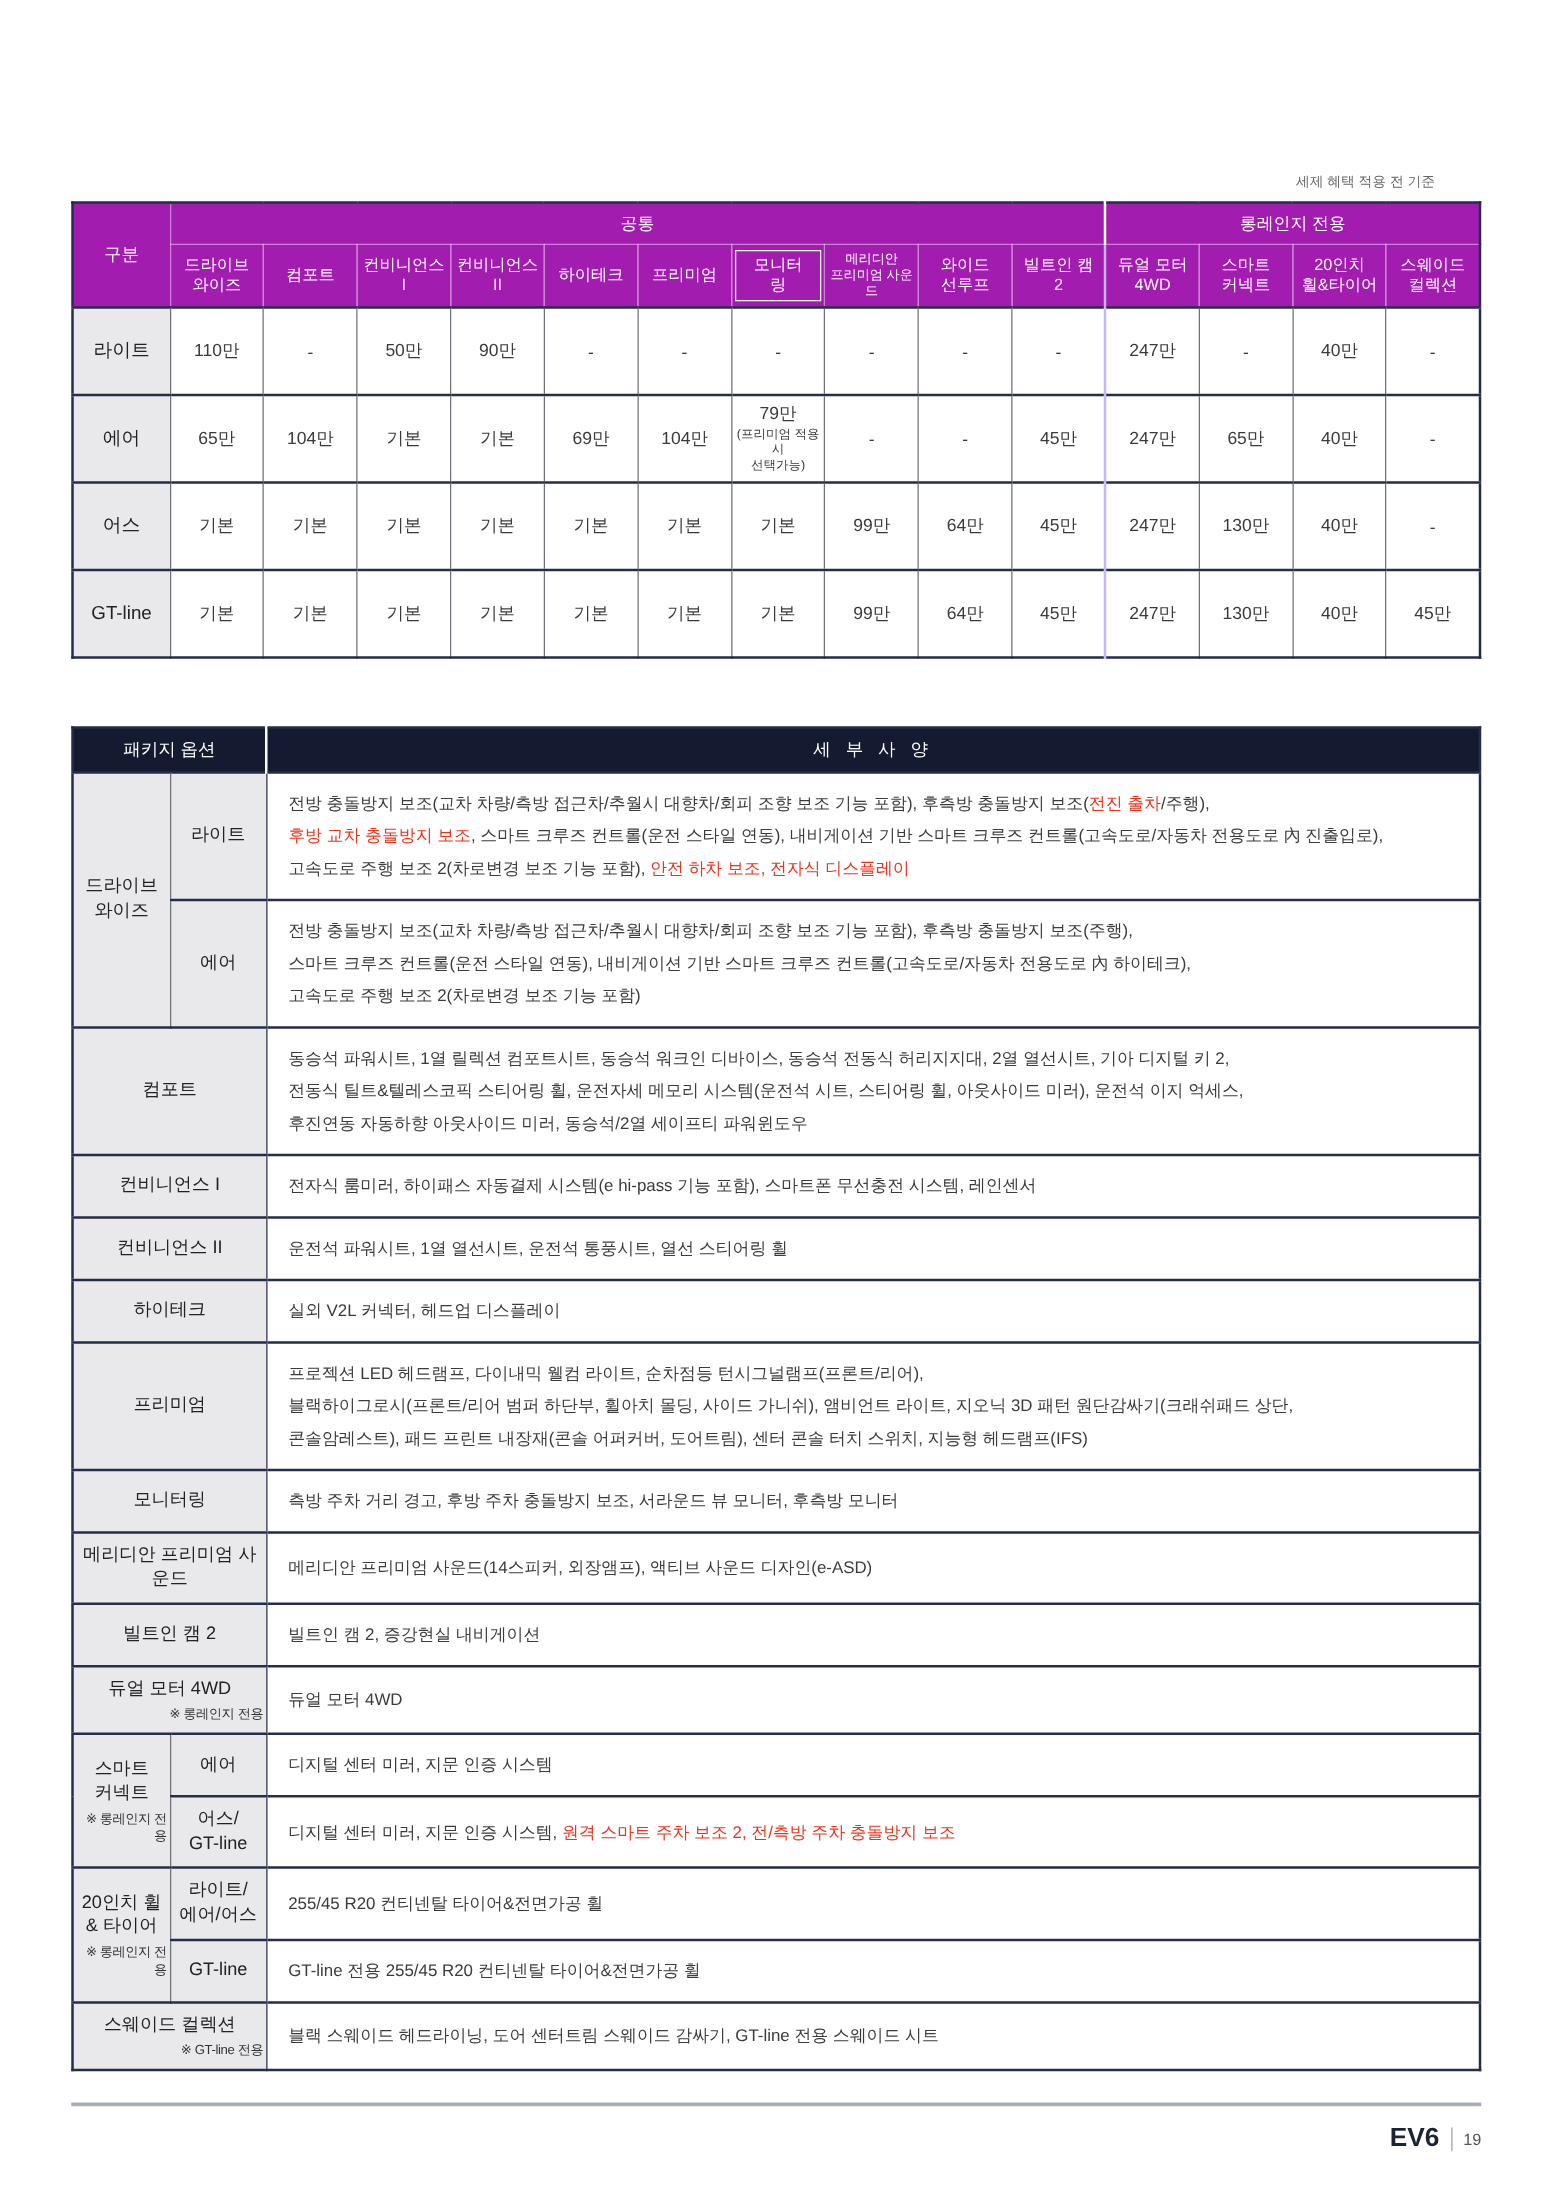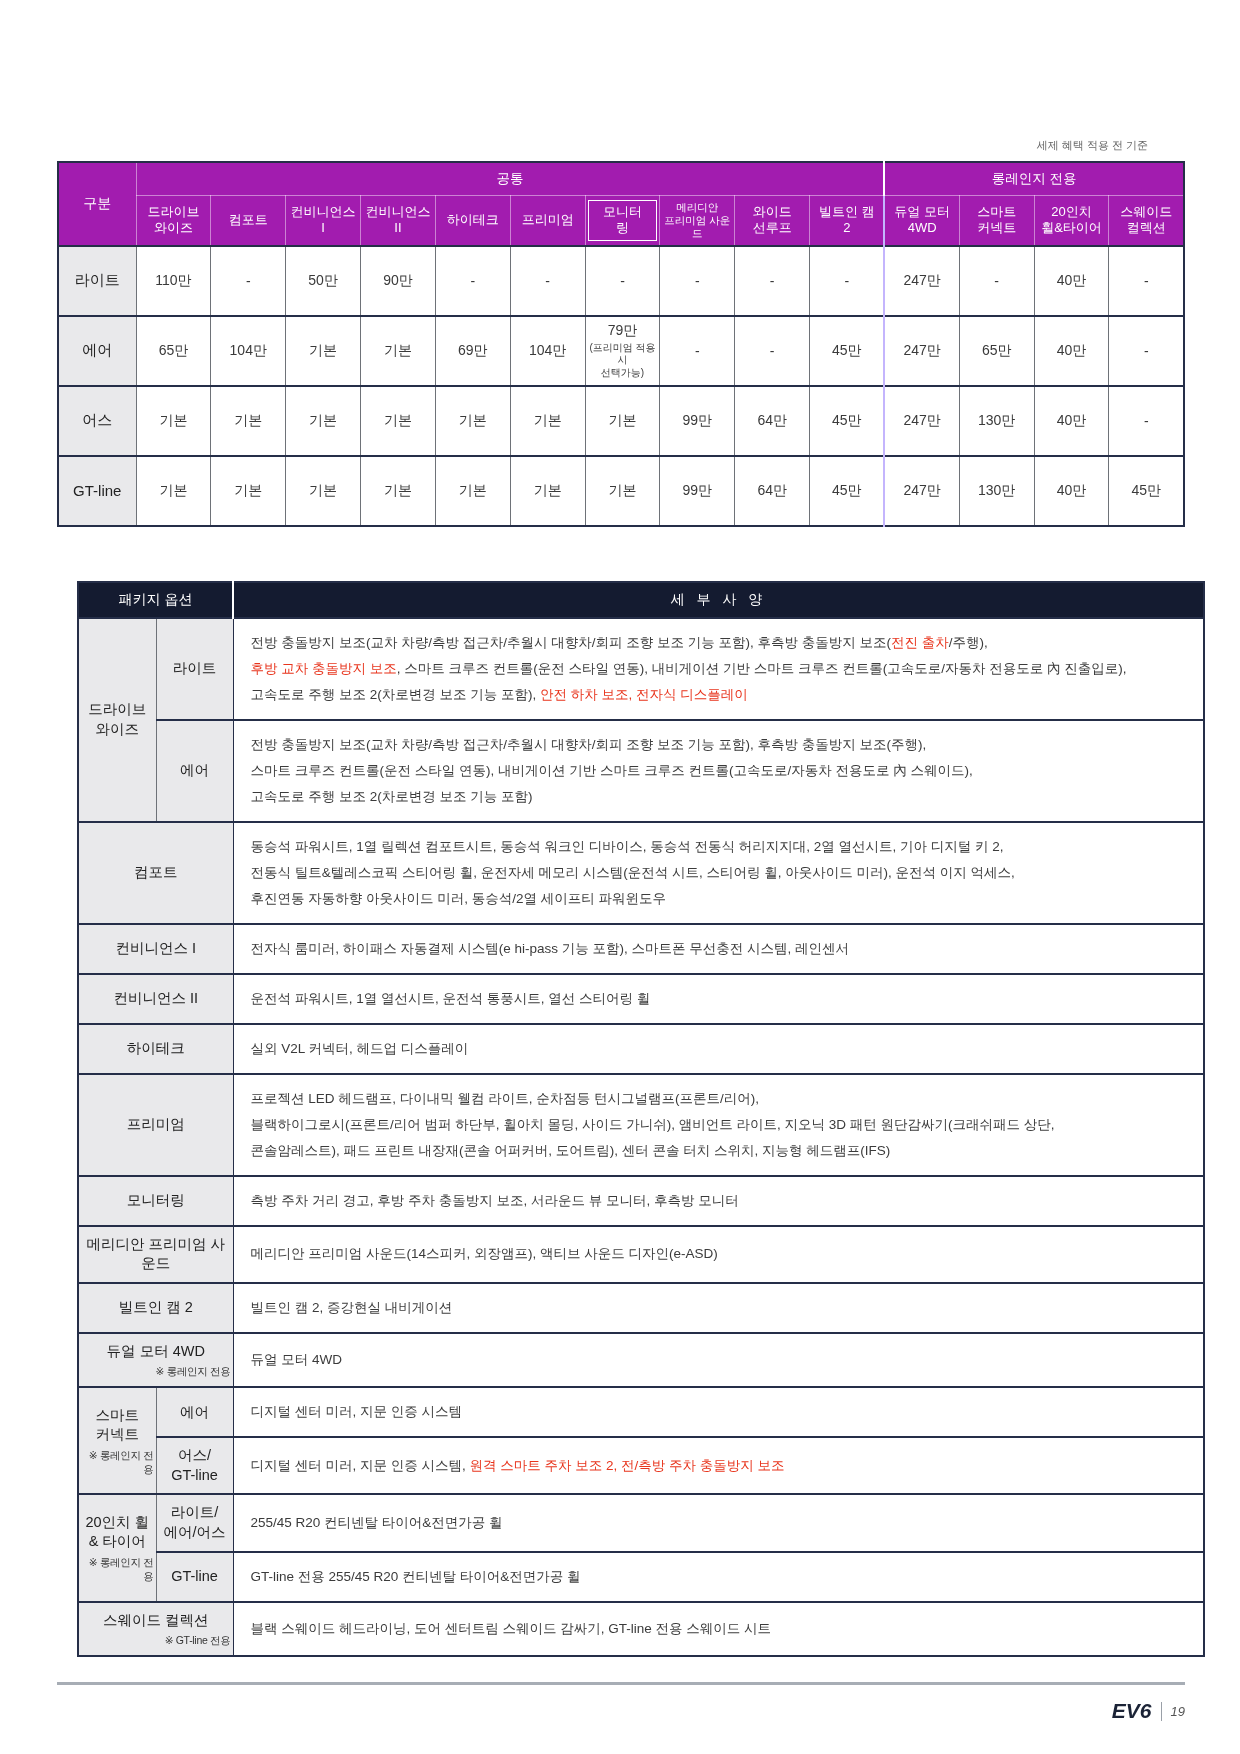--- a/index.html
+++ b/index.html
@@ -16,33 +16,33 @@
   .price-table th.small{font-size:10.5px;}
   .price-table th .boxed{display:inline-block;border:1px solid #fff;padding:3px 9px;}
   .price-table th.lr-start, .price-table td.lr-start{border-left:2px solid #c4b5fd;margin-left:34px;}
   .price-table th.lr-start2{border-left:2px solid #fff;}
   .price-table{border:2px solid #252e48;}
   .price-table td{border-left:1px solid #6e7278;border-top:2px solid #252e48;text-align:center;font-size:14px;color:#3a3a3a;height:64px;padding:2px;}
   .price-table td.trim{background:#e9e9eb;font-size:15px;color:#222;border-left:none;}
   .price-table td .vnote{font-size:10px;color:#3a3a3a;line-height:1.25;white-space:pre-line;margin-top:2px;}
 
   
-  .pkg-table{margin-top:54px;border:2px solid #252e48;margin-left:20px;}
+  .pkg-table{margin-top:54px;border:2px solid #252e48;}
   .pkg-table th{background:#141b30;color:#fff;font-weight:normal;font-size:14px;height:32px;border:none;}
   .pkg-table th.spec-h{letter-spacing:4px;}
   .pkg-table th.opt-h{border-right:2px solid #fff;}
   .pkg-table td{border-top:2px solid #252e48;vertical-align:middle;}
   .pkg-table td.glabel,.pkg-table td.sublabel{background:#e9e9eb;text-align:center;color:#222;font-size:14.5px;line-height:1.35;white-space:pre-line;padding:8px 2px;}
   .pkg-table td.sublabel{border-left:1px solid #6e7278;}
   .pkg-table td.spec{border-left:1px solid #252e48;padding:11px 17px;font-size:13.5px;line-height:26px;color:#3b3b3b;min-height:44px;}
   .pkg-table .gnote{font-size:10.5px;color:#333;margin-top:3px;letter-spacing:-0.3px;text-align:right;}
   .red{color:#e8341c;}
 
   
-  .footer{position:absolute;left:57px;width:1128px;top:1682px;font-style:italic;}
+  .footer{position:absolute;left:57px;width:1128px;top:1682px;}
   .footer-rule{height:3px;background:#a7adb5;}
   .footer-line{display:flex;justify-content:flex-end;align-items:center;margin-top:14px;}
   .footer-model{font-size:21px;color:#1b2336;font-weight:600;}
   .footer-sep{width:1px;height:19px;background:#9aa0a8;margin:0 9px;}
   .footer-page{font-size:13px;color:#555;}
 </style>
 </head>
 <body>
 
 <div class="page">
@@ -182,21 +182,21 @@
             <td class="spec">
               <div class="line"><span>전방 충돌방지 보조(교차 차량/측방 접근차/추월시 대향차/회피 조향 보조 기능 포함), 후측방 충돌방지 보조(</span><span class="red">전진 출차</span><span>/주행),</span></div>
               <div class="line"><span class="red">후방 교차 충돌방지 보조</span><span>, 스마트 크루즈 컨트롤(운전 스타일 연동), 내비게이션 기반 스마트 크루즈 컨트롤(고속도로/자동차 전용도로 內 진출입로),</span></div>
               <div class="line"><span>고속도로 주행 보조 2(차로변경 보조 기능 포함), </span><span class="red">안전 하차 보조, 전자식 디스플레이</span></div>
             </td>
           </tr>
           <tr>
             <td class="sublabel" style="white-space: pre-line;">에어</td>
             <td class="spec">
               <div class="line"><span>전방 충돌방지 보조(교차 차량/측방 접근차/추월시 대향차/회피 조향 보조 기능 포함), 후측방 충돌방지 보조(주행),</span></div>
-              <div class="line"><span>스마트 크루즈 컨트롤(운전 스타일 연동), 내비게이션 기반 스마트 크루즈 컨트롤(고속도로/자동차 전용도로 內 스웨이드),</span></div>
+              <div class="line"><span>스마트 크루즈 컨트롤(운전 스타일 연동), 내비게이션 기반 스마트 크루즈 컨트롤(고속도로/자동차 전용도로 內 하이테크),</span></div>
               <div class="line"><span>고속도로 주행 보조 2(차로변경 보조 기능 포함)</span></div>
             </td>
           </tr>
           <tr>
             <td class="glabel" rowspan="1" colspan="2"><div class="gname">컴포트</div></td>
             <td class="spec">
               <div class="line"><span>동승석 파워시트, 1열 릴렉션 컴포트시트, 동승석 워크인 디바이스, 동승석 전동식 허리지지대, 2열 열선시트, 기아 디지털 키 2,</span></div>
               <div class="line"><span>전동식 틸트&amp;텔레스코픽 스티어링 휠, 운전자세 메모리 시스템(운전석 시트, 스티어링 휠, 아웃사이드 미러), 운전석 이지 억세스,</span></div>
               <div class="line"><span>후진연동 자동하향 아웃사이드 미러, 동승석/2열 세이프티 파워윈도우</span></div>
             </td>

